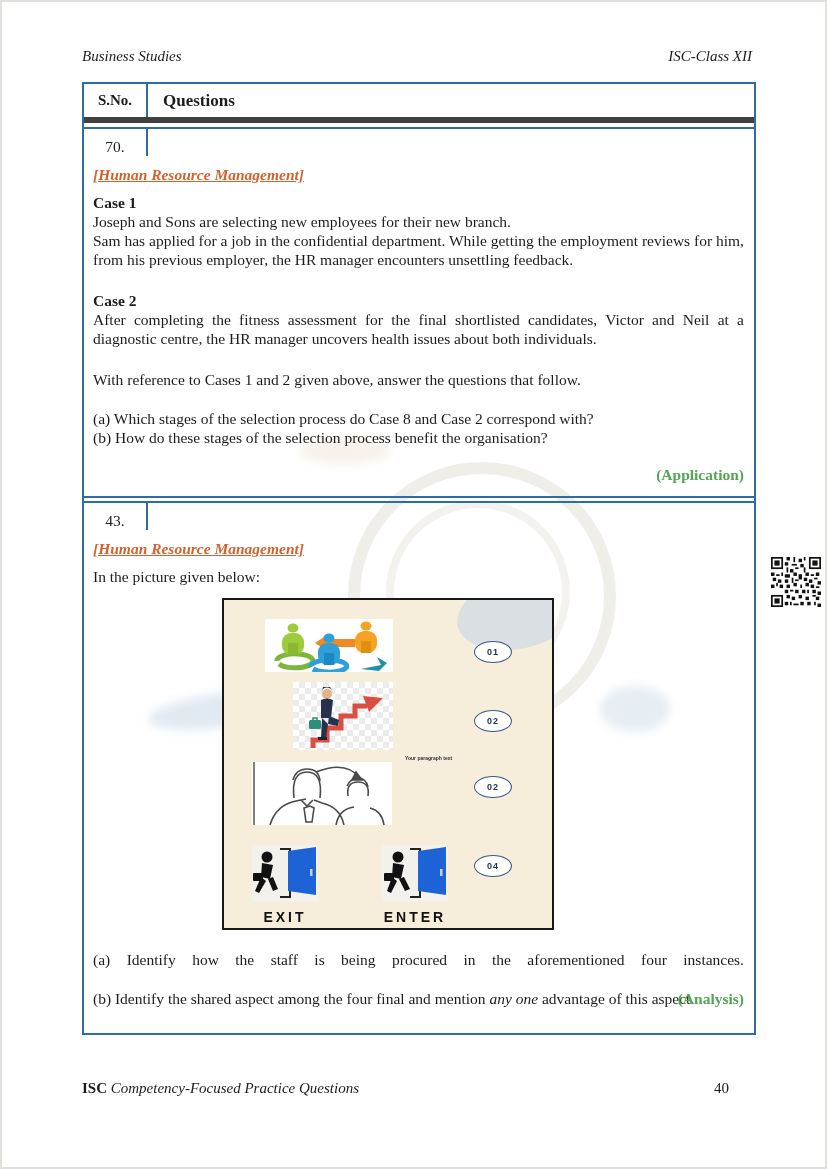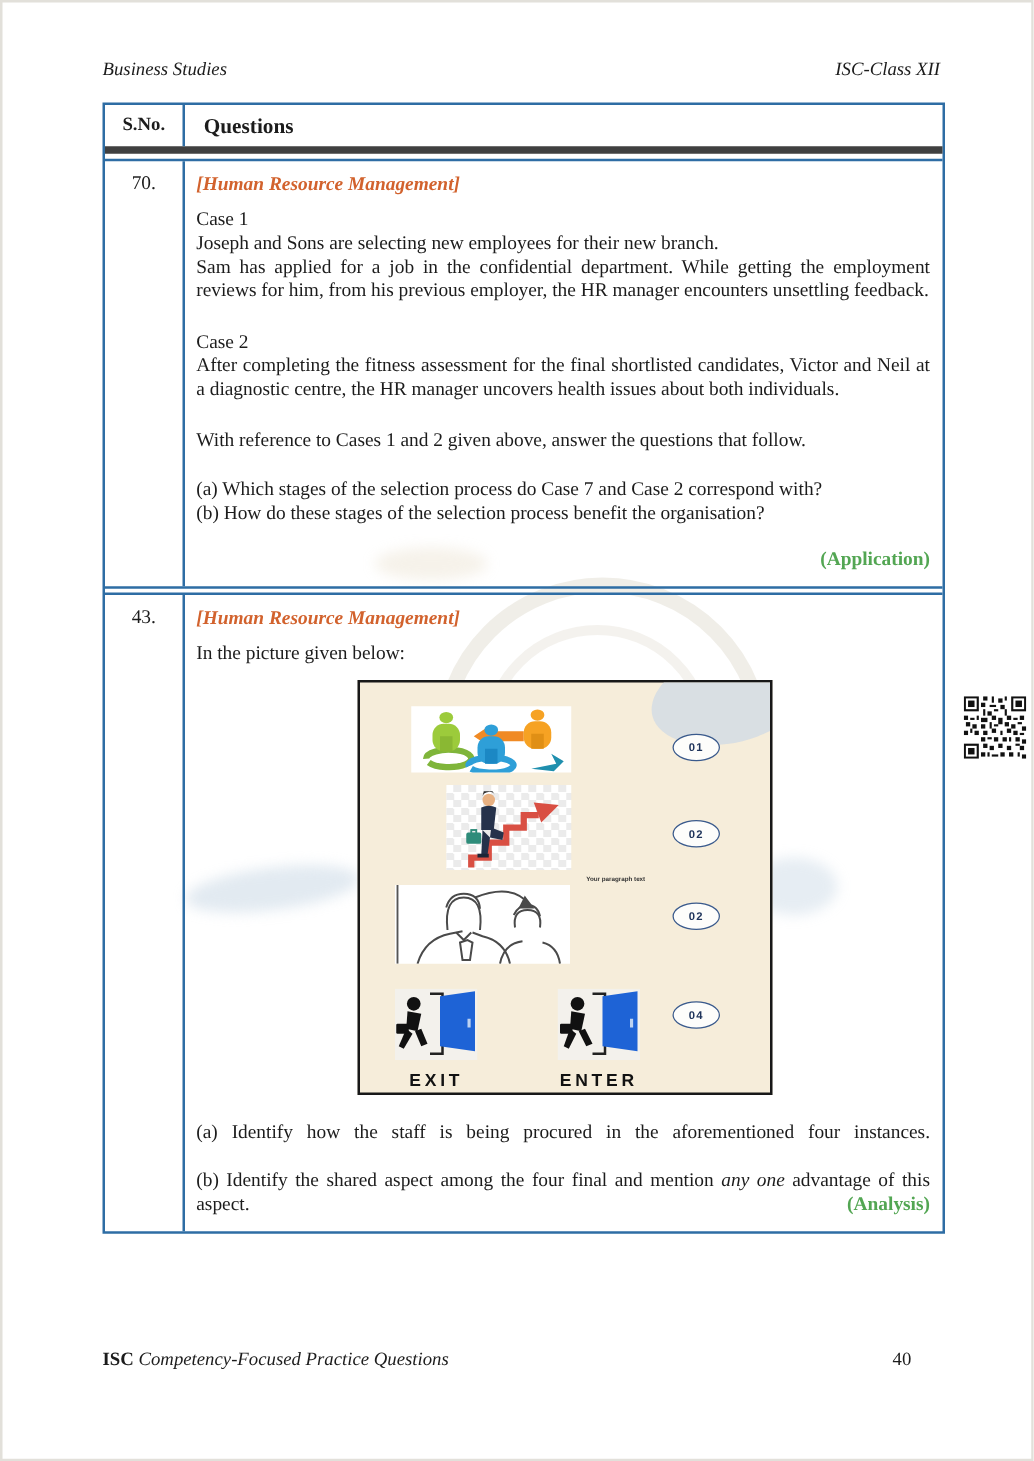--- a/index.html
+++ b/index.html
@@ -25,30 +25,30 @@
               justify-content:space-between;font-size:15px;z-index:1;}
   .footer-left i{font-style:italic;}
   .footer-left b{font-style:normal;font-weight:bold;}
   
   .qtable{margin-top:17px;width:670px;border:2px solid #2e6da4;background:transparent;}
   .thead{display:flex;border-bottom:6px solid #404040;}
   .dsep{height:4px;border-bottom:2px solid #2e6da4;}
   .th-sno{width:62px;border-right:2px solid #2e6da4;text-align:center;font-weight:bold;
           font-size:15px;padding:8px 0 7px;}
   .th-q{flex:1;text-align:left;font-weight:bold;font-size:17px;padding:7px 0 6px;margin-left:15px;}
-  .trow{display:flex;}
+  .trow{display:flex;flex-direction:column;}
   .trow + .dsep{border-top:2px solid #2e6da4;height:3px;}
   .cell-sno{width:62px;border-right:2px solid #2e6da4;text-align:center;
             font-size:15.5px;padding-top:9px;}
   .cell-q{flex:1;padding:9px 10px 12px 9px;font-size:15.5px;line-height:19px;}
   .row-70 .cell-q{min-height:318px;}
   .row-71 .cell-q{min-height:482px;}
   p{margin:0;}
-  .topic{color:#d2622d;font-weight:bold;font-style:italic;margin-bottom:9px;}
-  .case-h{font-weight:normal;margin-top:9px;}
+  .topic{color:#d2622d;font-weight:bold;font-style:italic;margin-bottom:9px;text-decoration:underline;}
+  .case-h{font-weight:bold;margin-top:9px;}
   .just{text-align:justify;}
   .force-just{text-align:justify;text-align-last:justify;}
   .mt-blank{margin-top:22px;}
   .mt-q{margin-top:20px;}
   .tag{color:#53a653;font-weight:bold;}
   .tag-line{text-align:right;margin-top:18px;}
   .qb-wrap{position:relative;margin-top:20px;}
   .qb-wrap .tag{position:absolute;right:0;bottom:0;}
   
   .pic-box{position:relative;margin:12px 0 0 129px;width:328px;height:328px;
@@ -100,21 +100,21 @@
       <div class="trow row-70">
         <div class="cell-sno">70.</div>
         <div class="cell-q">
           <p class="topic">[Human Resource Management]</p>
           <p class="case-h">Case 1</p>
           <p>Joseph and Sons are selecting new employees for their new branch.</p>
           <p class="just">Sam has applied for a job in the confidential department. While getting the employment reviews for him, from his previous employer, the HR manager encounters unsettling feedback.</p>
           <p class="case-h mt-blank" style="margin-top:22px;">Case 2</p>
           <p class="just">After completing the fitness assessment for the final shortlisted candidates, Victor and Neil at a diagnostic centre, the HR manager uncovers health issues about both individuals.</p>
           <p class="mt-blank">With reference to Cases 1 and 2 given above, answer the questions that follow.</p>
-          <p class="mt-q">(a) Which stages of the selection process do Case 7 and Case 2 correspond with?</p>
+          <p class="mt-q">(a) Which stages of the selection process do Case 8 and Case 2 correspond with?</p>
           <p>(b) How do these stages of the selection process benefit the organisation?</p>
           <p class="tag-line"><span class="tag">(Application)</span></p>
         </div>
       </div>
       <div class="dsep"></div>
 
       <div class="trow row-71">
         <div class="cell-sno">43.</div>
         <div class="cell-q">
           <p class="topic">[Human Resource Management]</p>

